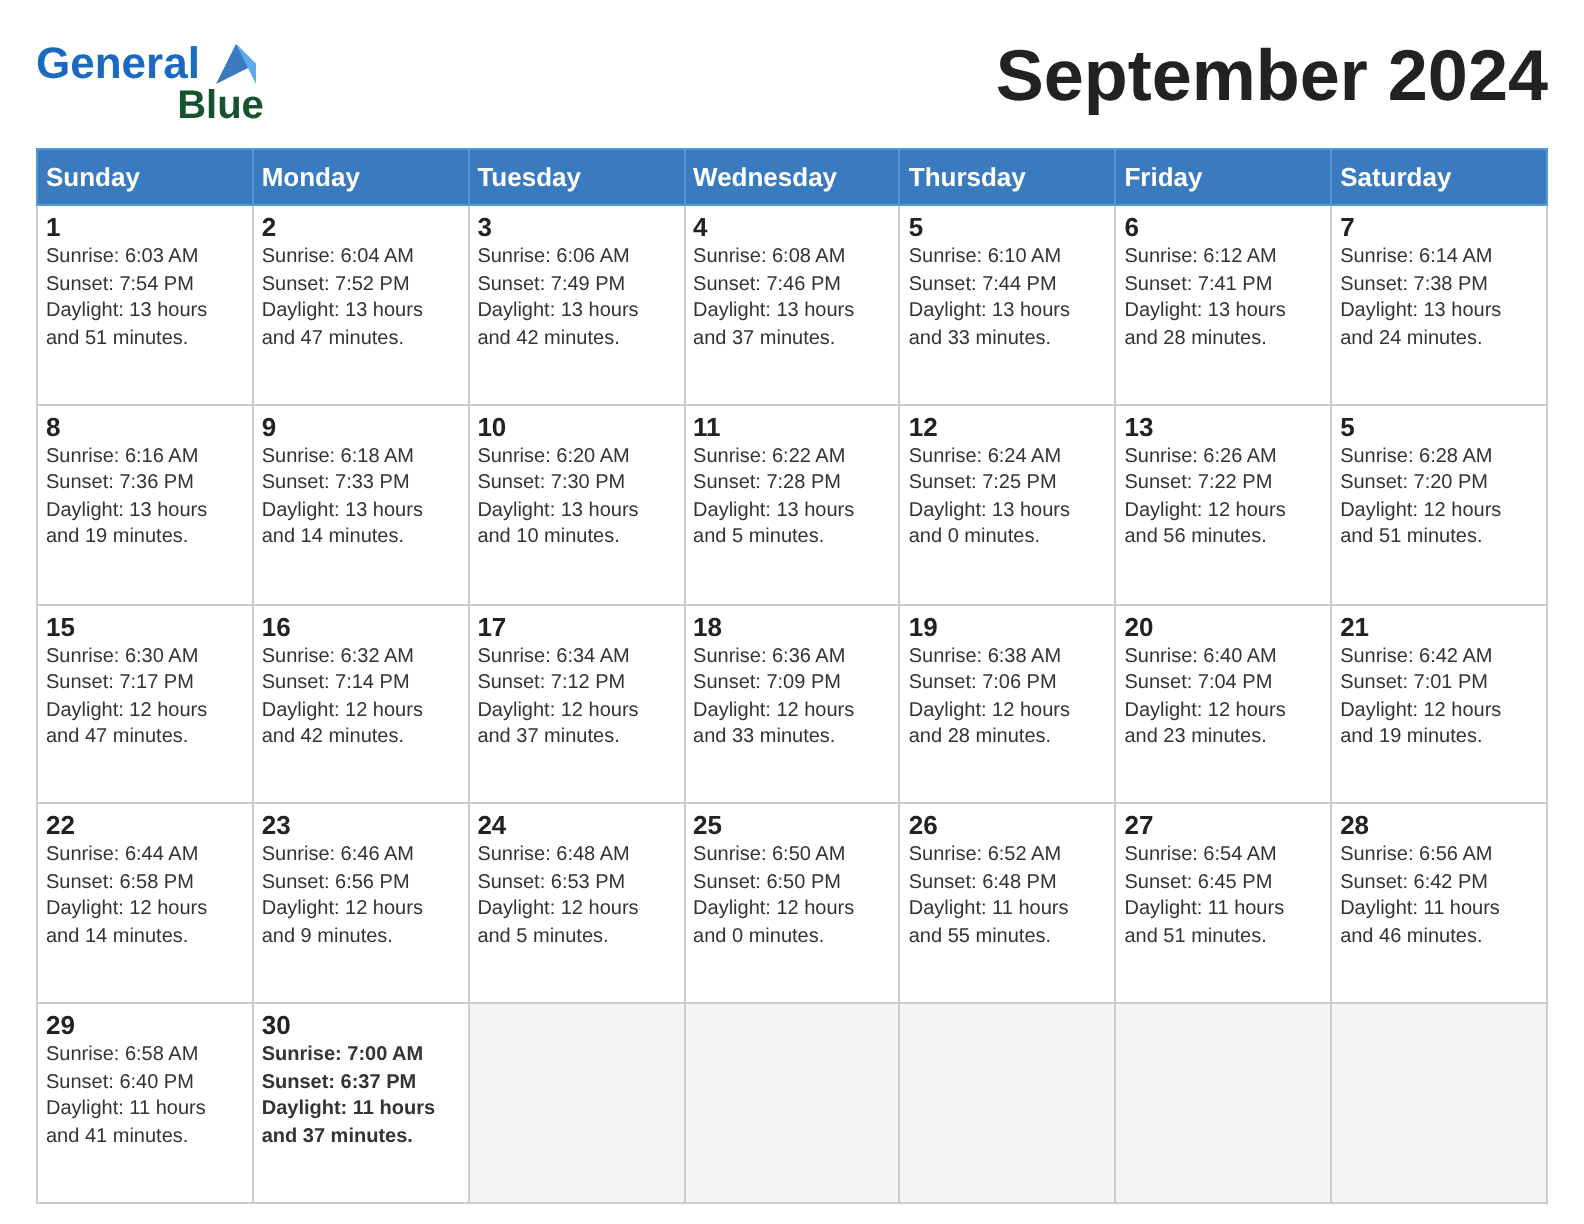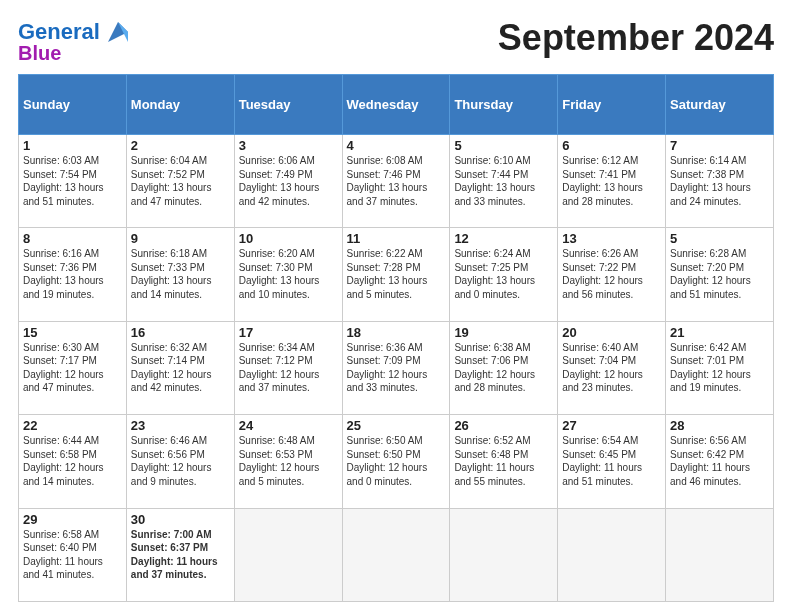--- a/index.html
+++ b/index.html
@@ -54,21 +54,21 @@
       border: 1px solid #ccc;
       border-collapse: collapse;
       width: 100%;
       table-layout: fixed;
     }
     .calendar th {
       background: #3a7abf;
       color: #fff;
       font-size: 13px;
       font-weight: bold;
-      padding: 22px 4px;
+      padding: 6px 4px;
       border: 1px solid #5599d9;
       text-align: left;
     }
     .calendar td {
       border: 1px solid #ccc;
       vertical-align: top;
       padding: 3px 4px;
       font-size: 10.5px;
       color: #333;
       background: #fff;
@@ -85,31 +85,31 @@
       line-height: 1.35;
       color: #333;
     }
   </style>
 </head>
 <body>
 
 <div class="page">
   <div class="header">
     <div class="logo">
-      <div style="display:flex;flex-direction:column;align-items:flex-start;">
+      <div style="display:flex;flex-direction:column;align-items:flex-end;">
         <div style="display:flex;align-items:center;">
           <span class="logo-text">
             <span>General</span>
           </span>
           <svg width="32" height="28" viewBox="0 0 32 28">
             <polygon points="8,24 18,4 28,14" fill="#3a7abf"></polygon>
             <polygon points="18,4 28,14 28,24" fill="#5aacef"></polygon>
           </svg>
         </div>
-        <span class="logo-text" style="color:#a21caf;font-size:20px;margin-top:-4px;">Blue</span>
+        <span class="logo-text" style="color:#14532d;font-size:20px;margin-top:-4px;">Blue</span>
       </div>
     </div>
     <div class="title-block">
       <div class="month-title">September 2024</div>
     </div>
   </div>
 
   <table class="calendar">
     <thead>
       <tr>

